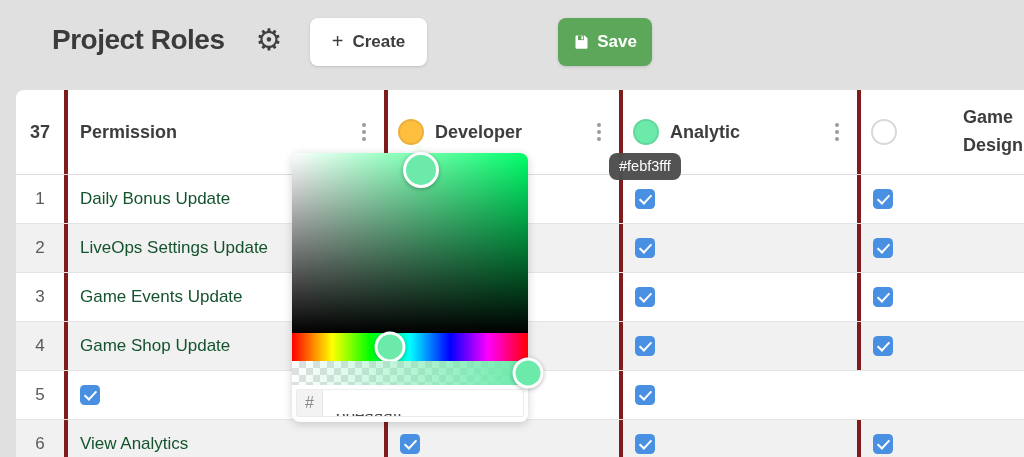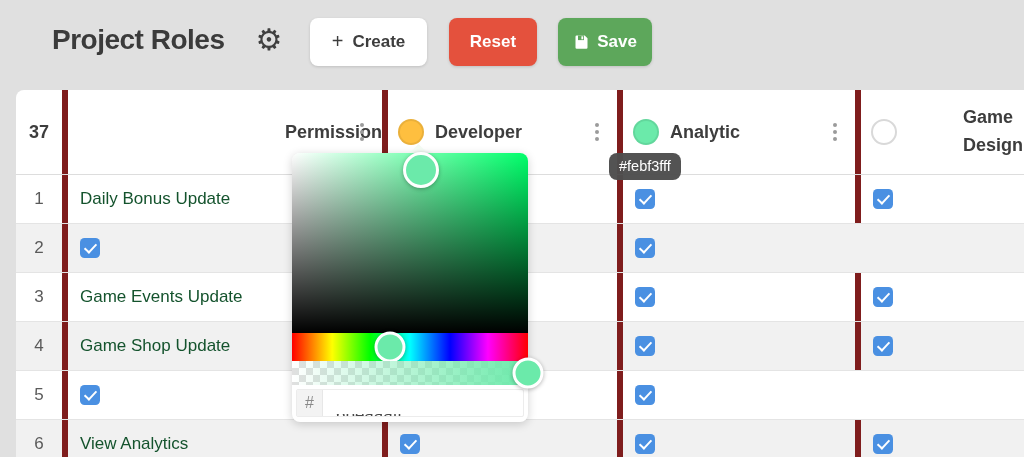--- a/index.html
+++ b/index.html
@@ -38,26 +38,26 @@
     position:absolute; left:16px; top:90px; width:1210px; height:400px;
     background:#ffffff; border-top-left-radius:8px;
   }
   .grid-row {
     display:grid;
     grid-template-columns:52px 320px 235px 238px 365px;
   }
   .thead { height:85px; border-bottom:1px solid #dddddd; }
   .cell {
     position:relative; display:flex; align-items:center;
-    border-right:6px solid #7f1d1d; overflow:visible;
+    border-right:4px solid #7f1d1d; overflow:visible;
   }
   .cell.last { border-right:none; }
   .th { font-weight:700; font-size:18px; color:#3d3d3d; }
   .num-head { justify-content:center; }
-  .perm-head { padding-left:12px;justify-content:flex-end; }
+  .perm-head { padding-left:12px; }
   .kebab {
     position:absolute; right:14px; top:50%; transform:translateY(-50%);
     display:flex; flex-direction:column; gap:3px; cursor:pointer; padding:4px;
   }
   .kebab i { width:4px; height:4px; border-radius:50%; background:#9b9b9b; }
   .dot {
     width:26px; height:26px; border-radius:50%;
     border:2px solid rgba(0,0,0,0.08); margin-left:10px; margin-right:11px;
     flex:none; cursor:pointer;
   }
@@ -160,23 +160,20 @@
 
 <div class="topbar">
   <div class="page-title">Project Roles</div>
   <div class="gear">⚙</div>
 
   <button class="btn btn-create">
     <span class="plus">+</span>
     <span>Create</span>
   </button>
 
-  <button class="btn btn-reset">
-    <span>Reset</span>
-  </button>
 
   <button class="btn btn-save">
     <svg class="icon-svg" width="16" height="16" viewBox="0 0 16 16">
       <path d="M2.5 1.5 h9.2 l2.8 2.8 v9.2 a1.2 1.2 0 0 1 -1.2 1.2 h-9.6 a1.2 1.2 0 0 1 -1.2 -1.2 v-10.8 a1.2 1.2 0 0 1 1.2 -1.2 z" fill="#ffffff"></path>
       <rect x="5" y="1.5" width="6" height="4.6" fill="#5da75b"></rect>
       <rect x="8.4" y="2.3" width="1.8" height="3" fill="#ffffff"></rect>
     </svg>
     <span>Save</span>
   </button>
 </div>
@@ -235,20 +232,23 @@
     </div>
     <div class="cell check-cell last">
       <div class="checkbox checked"></div>
     </div>
   </div>
 
   <div class="grid-row row">
     <div class="cell num-cell">
       <span>2</span>
     </div>
+    <div class="cell perm-cell">
+      <span>LiveOps Settings Update</span>
+    </div>
     <div class="cell check-cell">
       <div class="checkbox checked"></div>
     </div>
     <div class="cell check-cell">
       <div class="checkbox checked"></div>
     </div>
     <div class="cell check-cell last">
       <div class="checkbox checked"></div>
     </div>
   </div>

